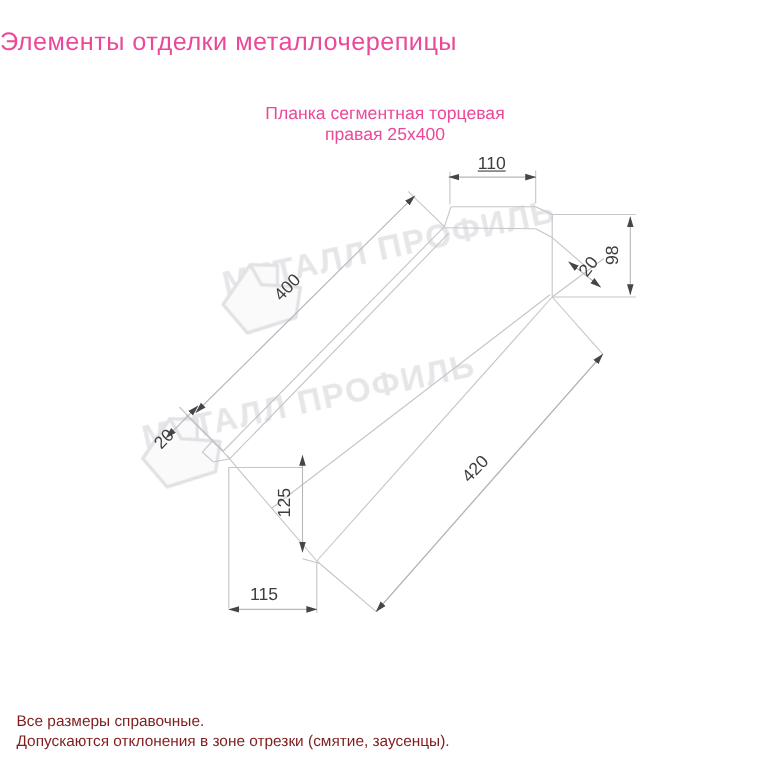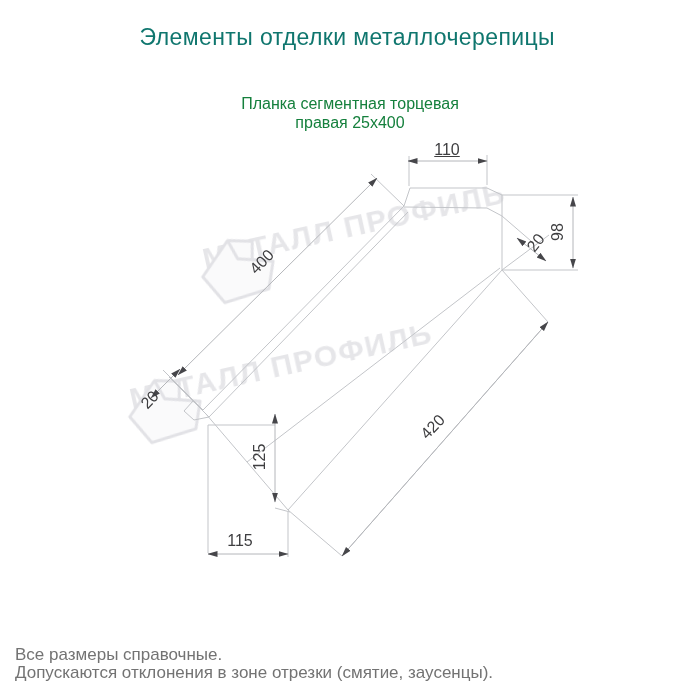--- a/index.html
+++ b/index.html
@@ -4,27 +4,27 @@
 <style>
   html,body{margin:0;padding:0;}
   body{
     width:700px;height:700px;background:#ffffff;
     font-family:"Liberation Sans", sans-serif;
     position:relative;overflow:hidden;
   }
   .page{position:absolute;inset:0;}
   .title{
     position:absolute;top:24px;left:0;width:555px;
-    text-align:right;font-size:23px;font-weight:400;
-    color:#0f766e;letter-spacing:.4px;
+    text-align:left;font-size:23px;font-weight:400;
+    color:#ec4899;letter-spacing:.4px;
   }
   .subtitle{
     position:absolute;top:94px;left:0;width:700px;
     text-align:center;font-size:16px;line-height:19px;
-    color:#15803d;
+    color:#ec4899;
   }
   .drawing{position:absolute;inset:0;}
   .drawing svg{position:absolute;left:0;top:0;}
   .dim{
     position:absolute;font-size:16px;color:#3e3e40;
     transform:translate(-50%,-50%);white-space:nowrap;
   }
   .r90{transform:translate(-50%,-50%) rotate(-90deg);}
   .r46{transform:translate(-50%,-50%) rotate(-46deg);}
   .r52{transform:translate(-50%,-50%) rotate(-52deg);}
@@ -33,21 +33,21 @@
     transform:rotate(-12.5deg);transform-origin:left center;
     filter:blur(0.6px);pointer-events:none;
   }
   .wm-text{
     font-size:30px;font-weight:bold;letter-spacing:1.5px;
     color:#e6e6e9;white-space:nowrap;margin-left:10px;margin-top:6px;
   }
   .wm-logo{flex:0 0 auto;}
   .footer{
     position:absolute;left:15px;top:646px;
-    font-size:17px;line-height:18px;color:#737373;
+    font-size:14px;line-height:18px;color:#7f1d1d;
   }
 </style>
 </head>
 <body>
 
 <div class="page">
 
   <div class="title">Элементы отделки металлочерепицы</div>
 
   <div class="subtitle">

